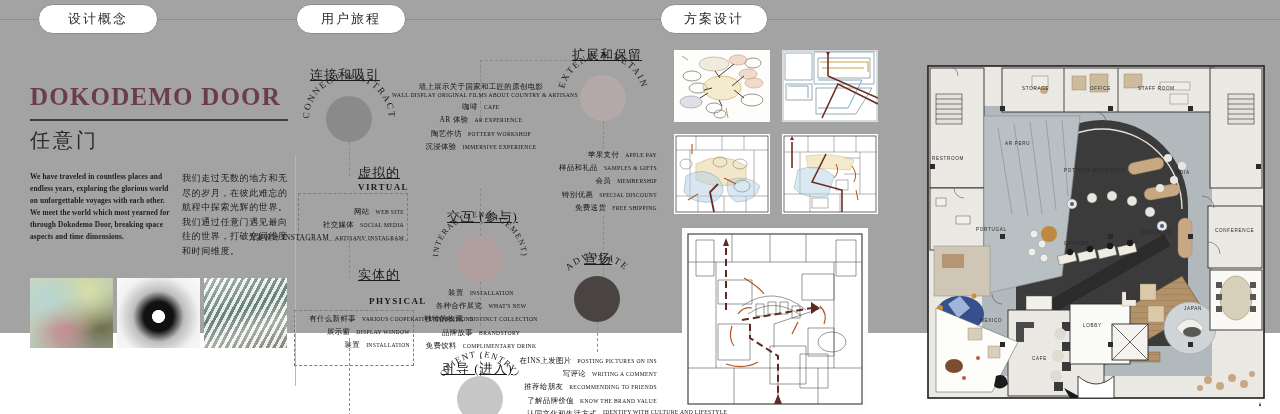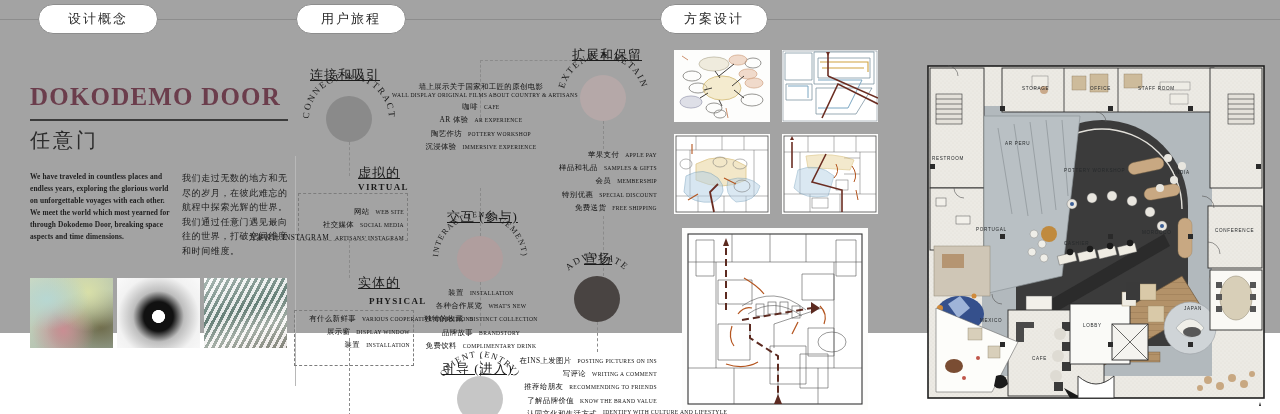--- a/index.html
+++ b/index.html
@@ -168,21 +168,21 @@
       <div class="row">
           <span class="cn">社交媒体</span>
           <span class="en">SOCIAL MEDIA</span>
         </div>
       <div class="row">
           <span class="cn multi">方案设计 INSTAGRAM</span>
           <span class="en multi">ARTISANS' INSTAGRAM</span>
         </div>
     </div>
 
-    <div class="cn-head" style="left:66px; top:236px;">实体的</div>
+    <div class="cn-head" style="left:66px; top:228px;">实体的</div>
     <div class="en-head" style="left:77px; top:258px;">PHYSICAL</div>
     <div class="dashbox" style="left:2px; top:272px; width:120px; height:56px;"></div>
     <div class="rowlist" style="left:6px; top:276px; width:112px;">
       <div class="row">
           <span class="cn">有什么新鲜事</span>
           <span class="en multi" style="width:48px;">VARIOUS COOPERATIVE EXHIBITIONS</span>
         </div>
       <div class="row">
           <span class="cn">展示窗</span>
           <span class="en">DISPLAY WINDOW</span>

